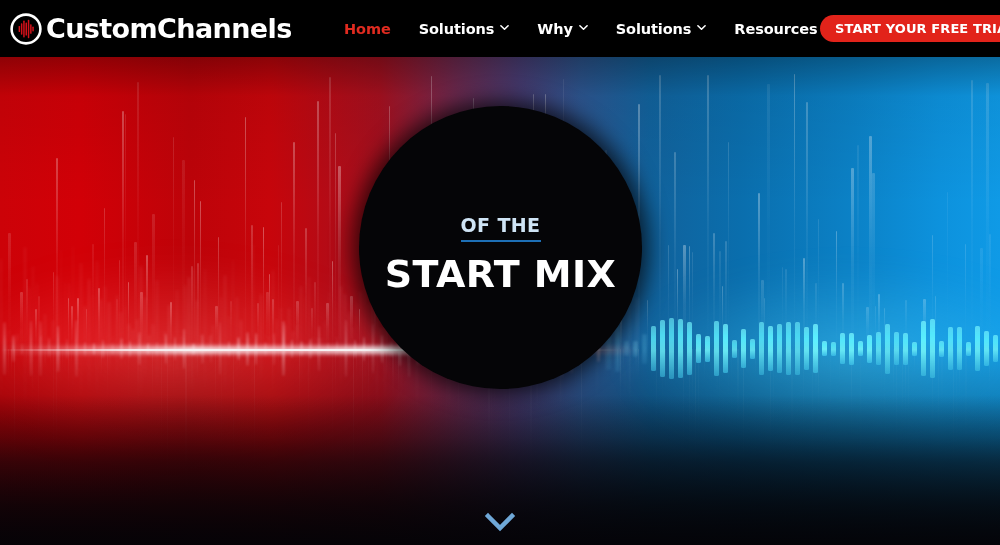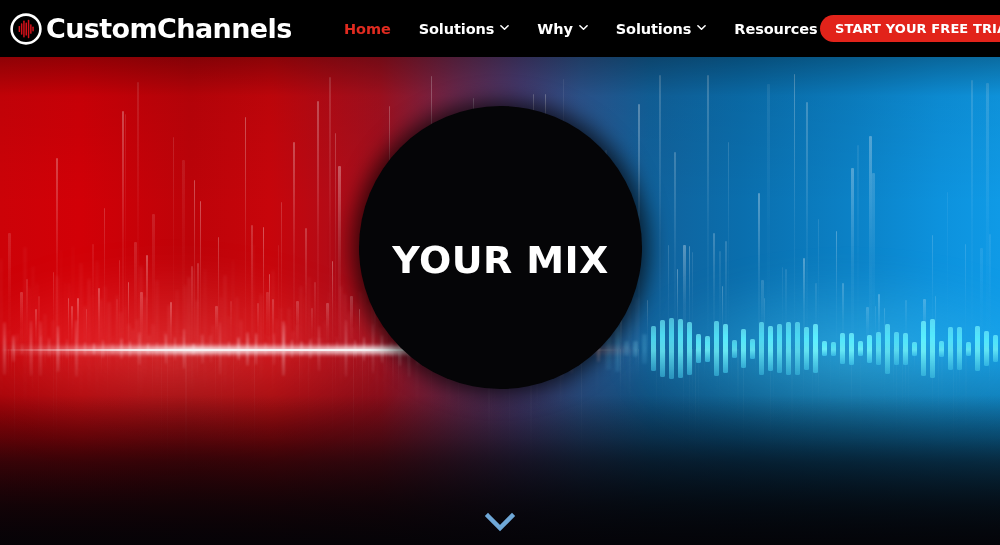--- a/index.html
+++ b/index.html
@@ -747,22 +747,23 @@
         <i style="left: 636px; width: 2px; top: 241.335px; height: 82.9068px; background: linear-gradient(rgba(255, 190, 195, 0.3) 0%, rgba(255, 230, 235, 0.22) 55%, rgba(255, 180, 185, 0) 100%); opacity: 0.41; filter: blur(1.4px);"></i>
       </div>
     <div id="hot-streak"></div>
     <div id="hot-streak2"></div>
     <div class="layer" id="grad-vert"></div>
     <div id="bottom-fade"></div>
   </div>
 
   <div id="hero-circle">
     <div id="line2">
+      <span id="line2-small">OF THE</span>
     </div>
-    <div id="line3">YOUR MIX</div>
+    <div id="line3">START MIX</div>
   </div>
 
   <div id="scroll-chevron">
     <svg width="32" height="22" viewBox="0 0 32 22">
       <path d="M4 4 L16 16 L28 4" fill="none" stroke="#6fa8d8" stroke-width="4.5" stroke-linecap="square" stroke-linejoin="miter"></path>
     </svg>
   </div>
 
   <div id="navbar">
 

